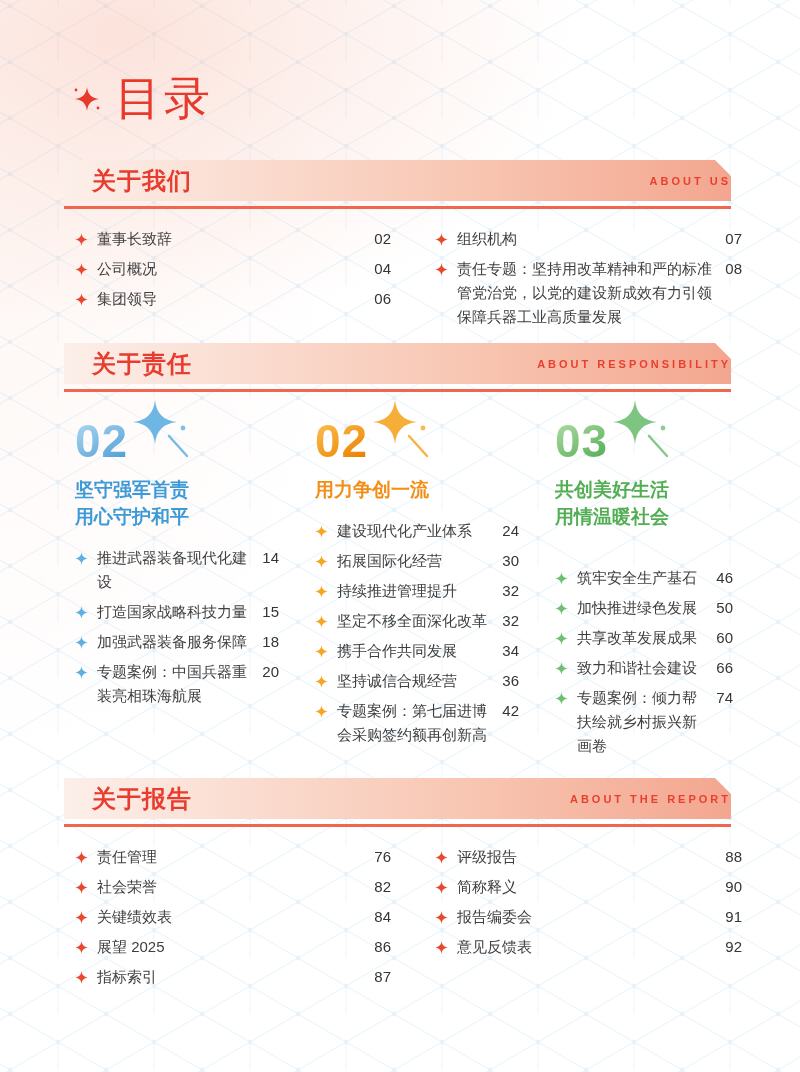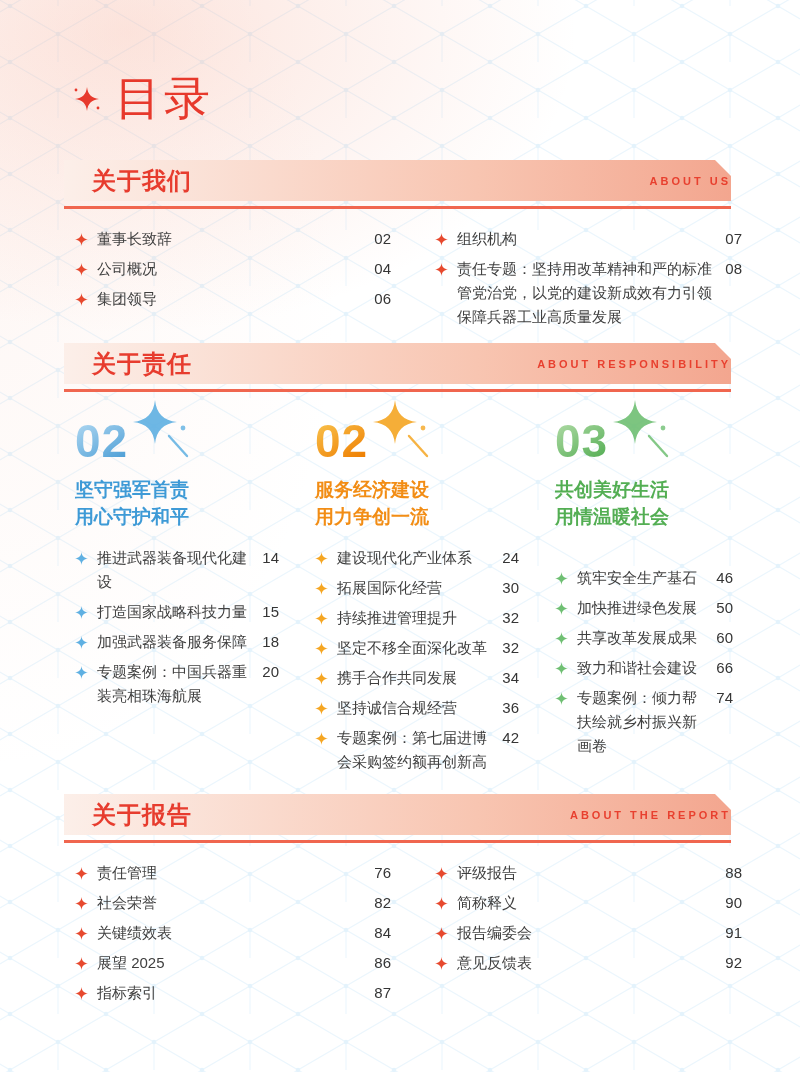--- a/index.html
+++ b/index.html
@@ -198,21 +198,20 @@
         <div class="chapter ch-orange">
           <div class="chapter-head">
             <span class="chapter-number">02</span>
             <svg class="chapter-sparkle" viewBox="0 0 66 66">
               <use href="#sp4" x="6" y="2" width="44" height="44" opacity="0.9"></use>
               <path d="M42 38 L60 58" stroke="currentColor" stroke-width="2.4" stroke-linecap="round" opacity="0.85"></path>
               <circle cx="56" cy="30" r="2.4" fill="currentColor" opacity="0.8"></circle>
             </svg>
           </div>
           <div class="chapter-title">
-            <span>服务经济建设</span>
             <span>用力争创一流</span>
           </div>
           <ul class="toc">
             <li class="toc-item">
               <svg class="bullet" viewBox="0 0 24 24">
                   <use href="#sp4"></use>
                 </svg>
               <span class="toc-label">建设现代化产业体系</span>
               <span class="toc-page">24</span>
             </li>

